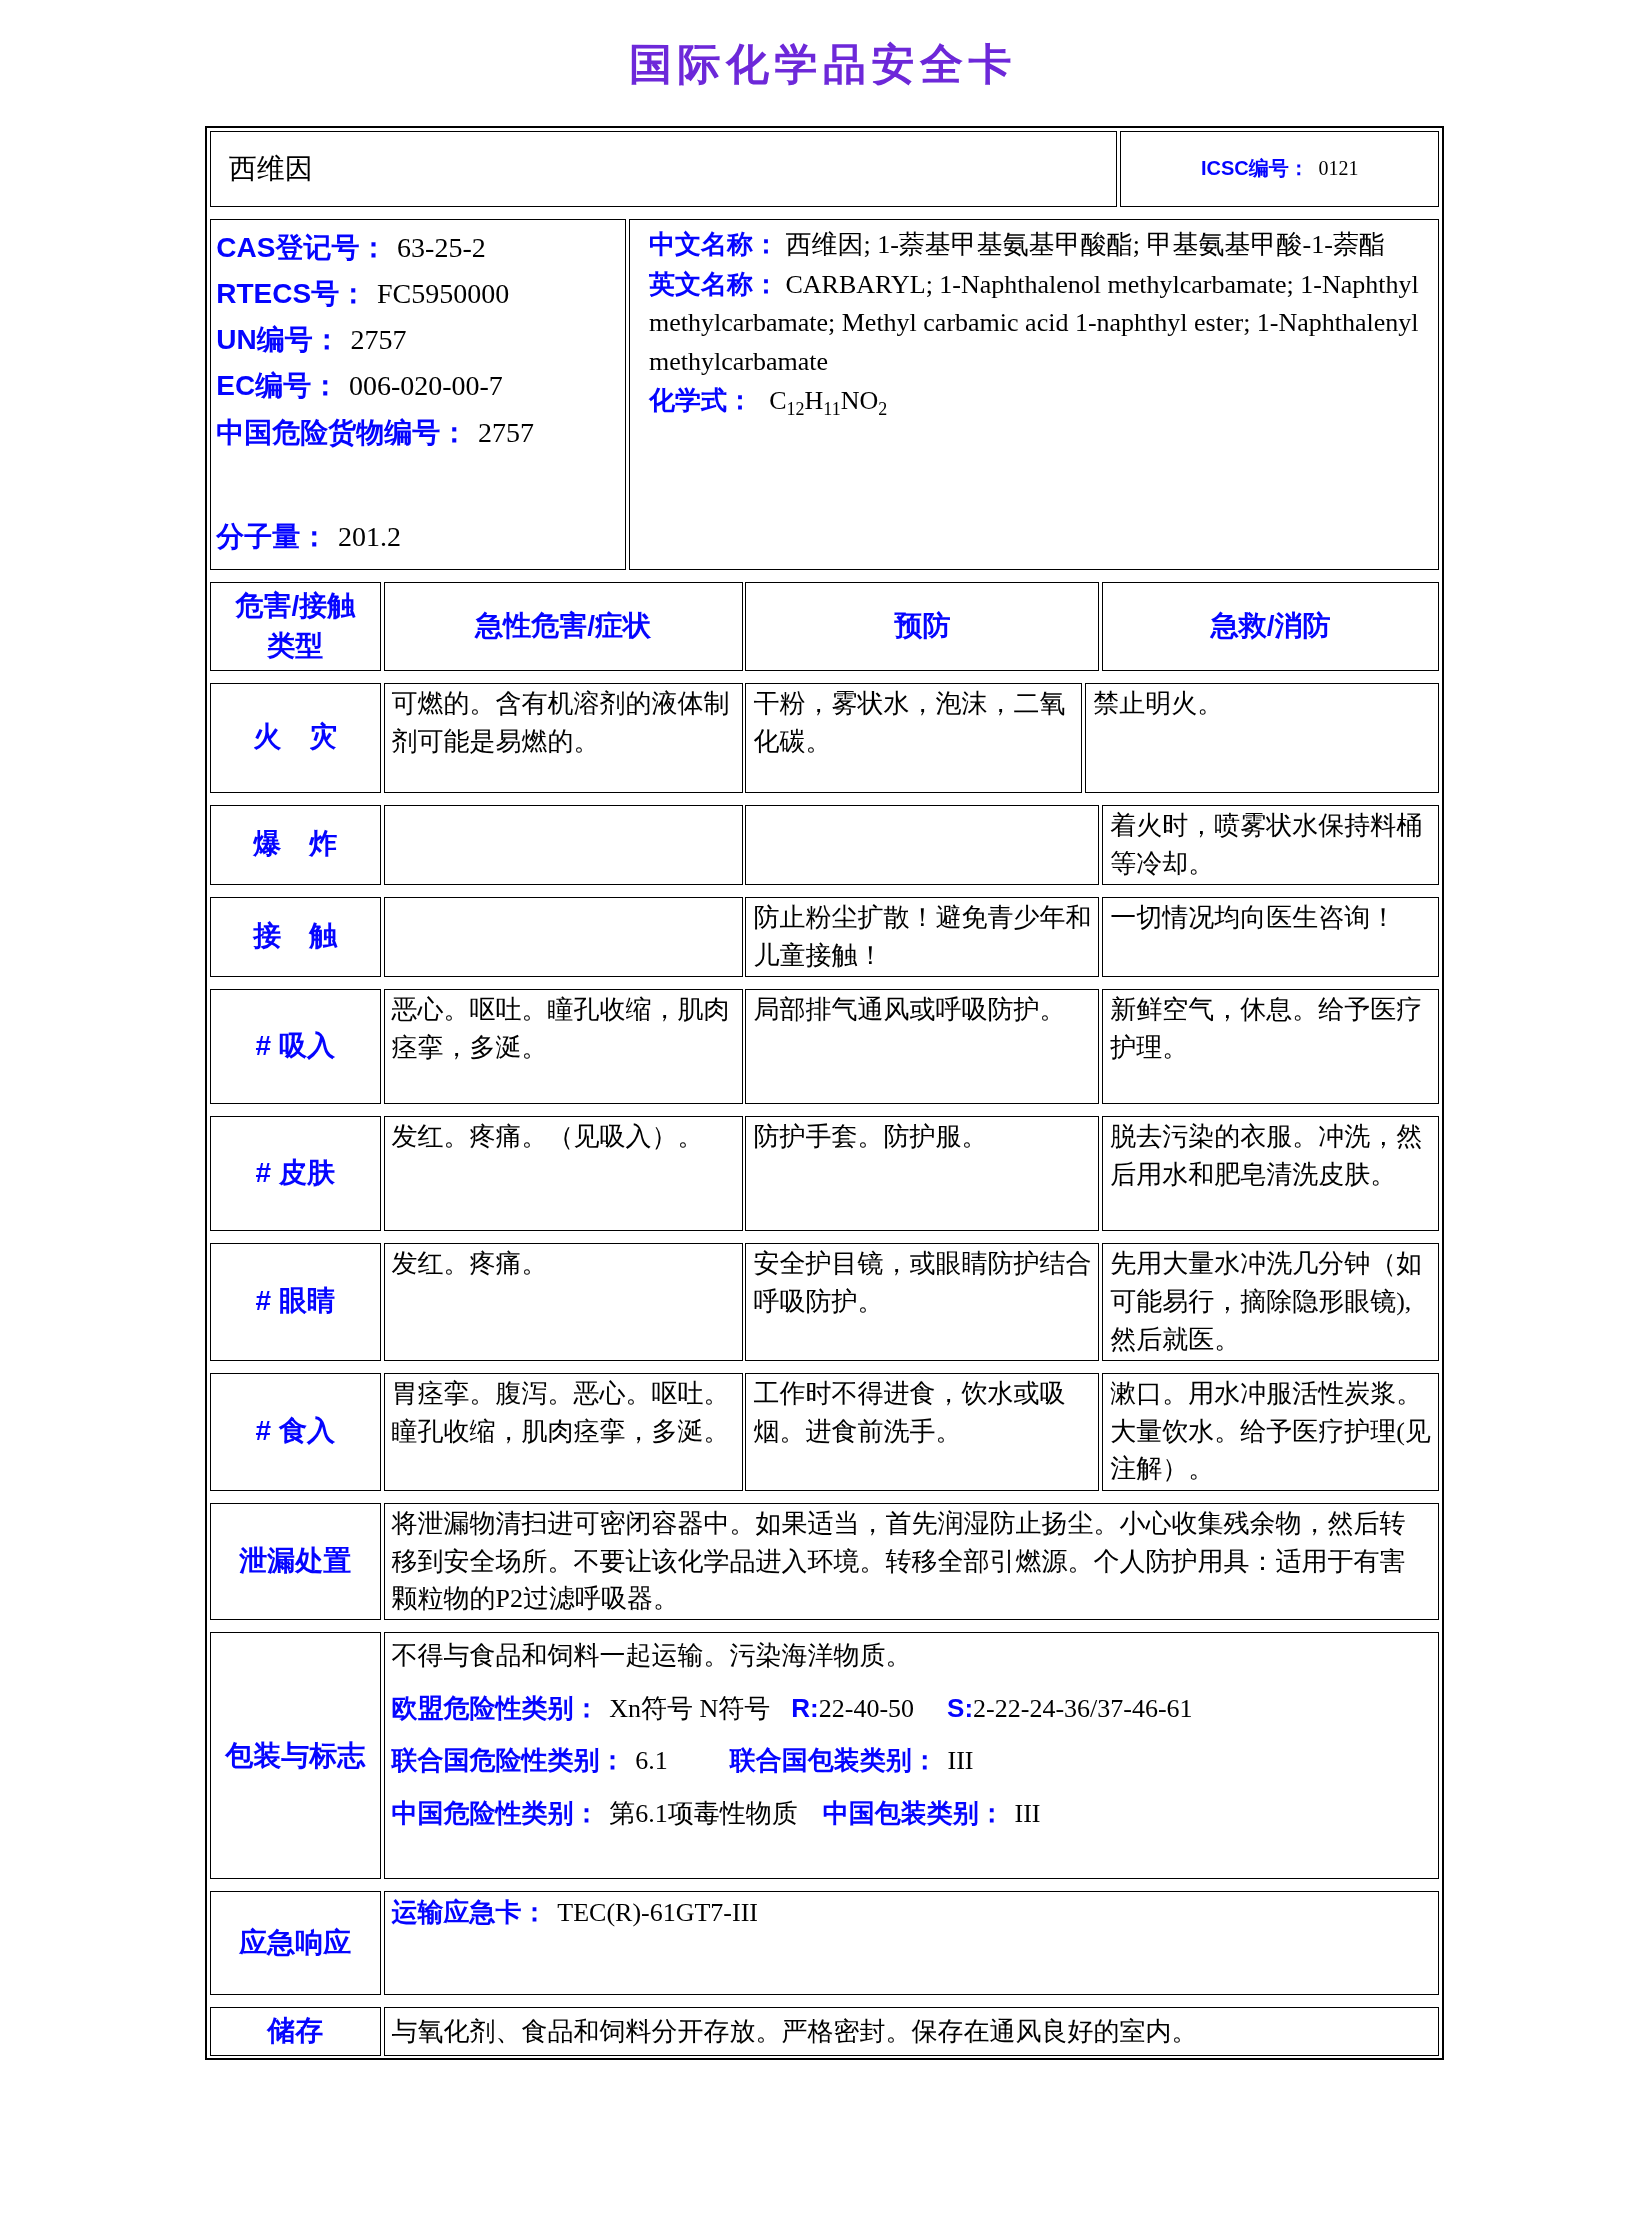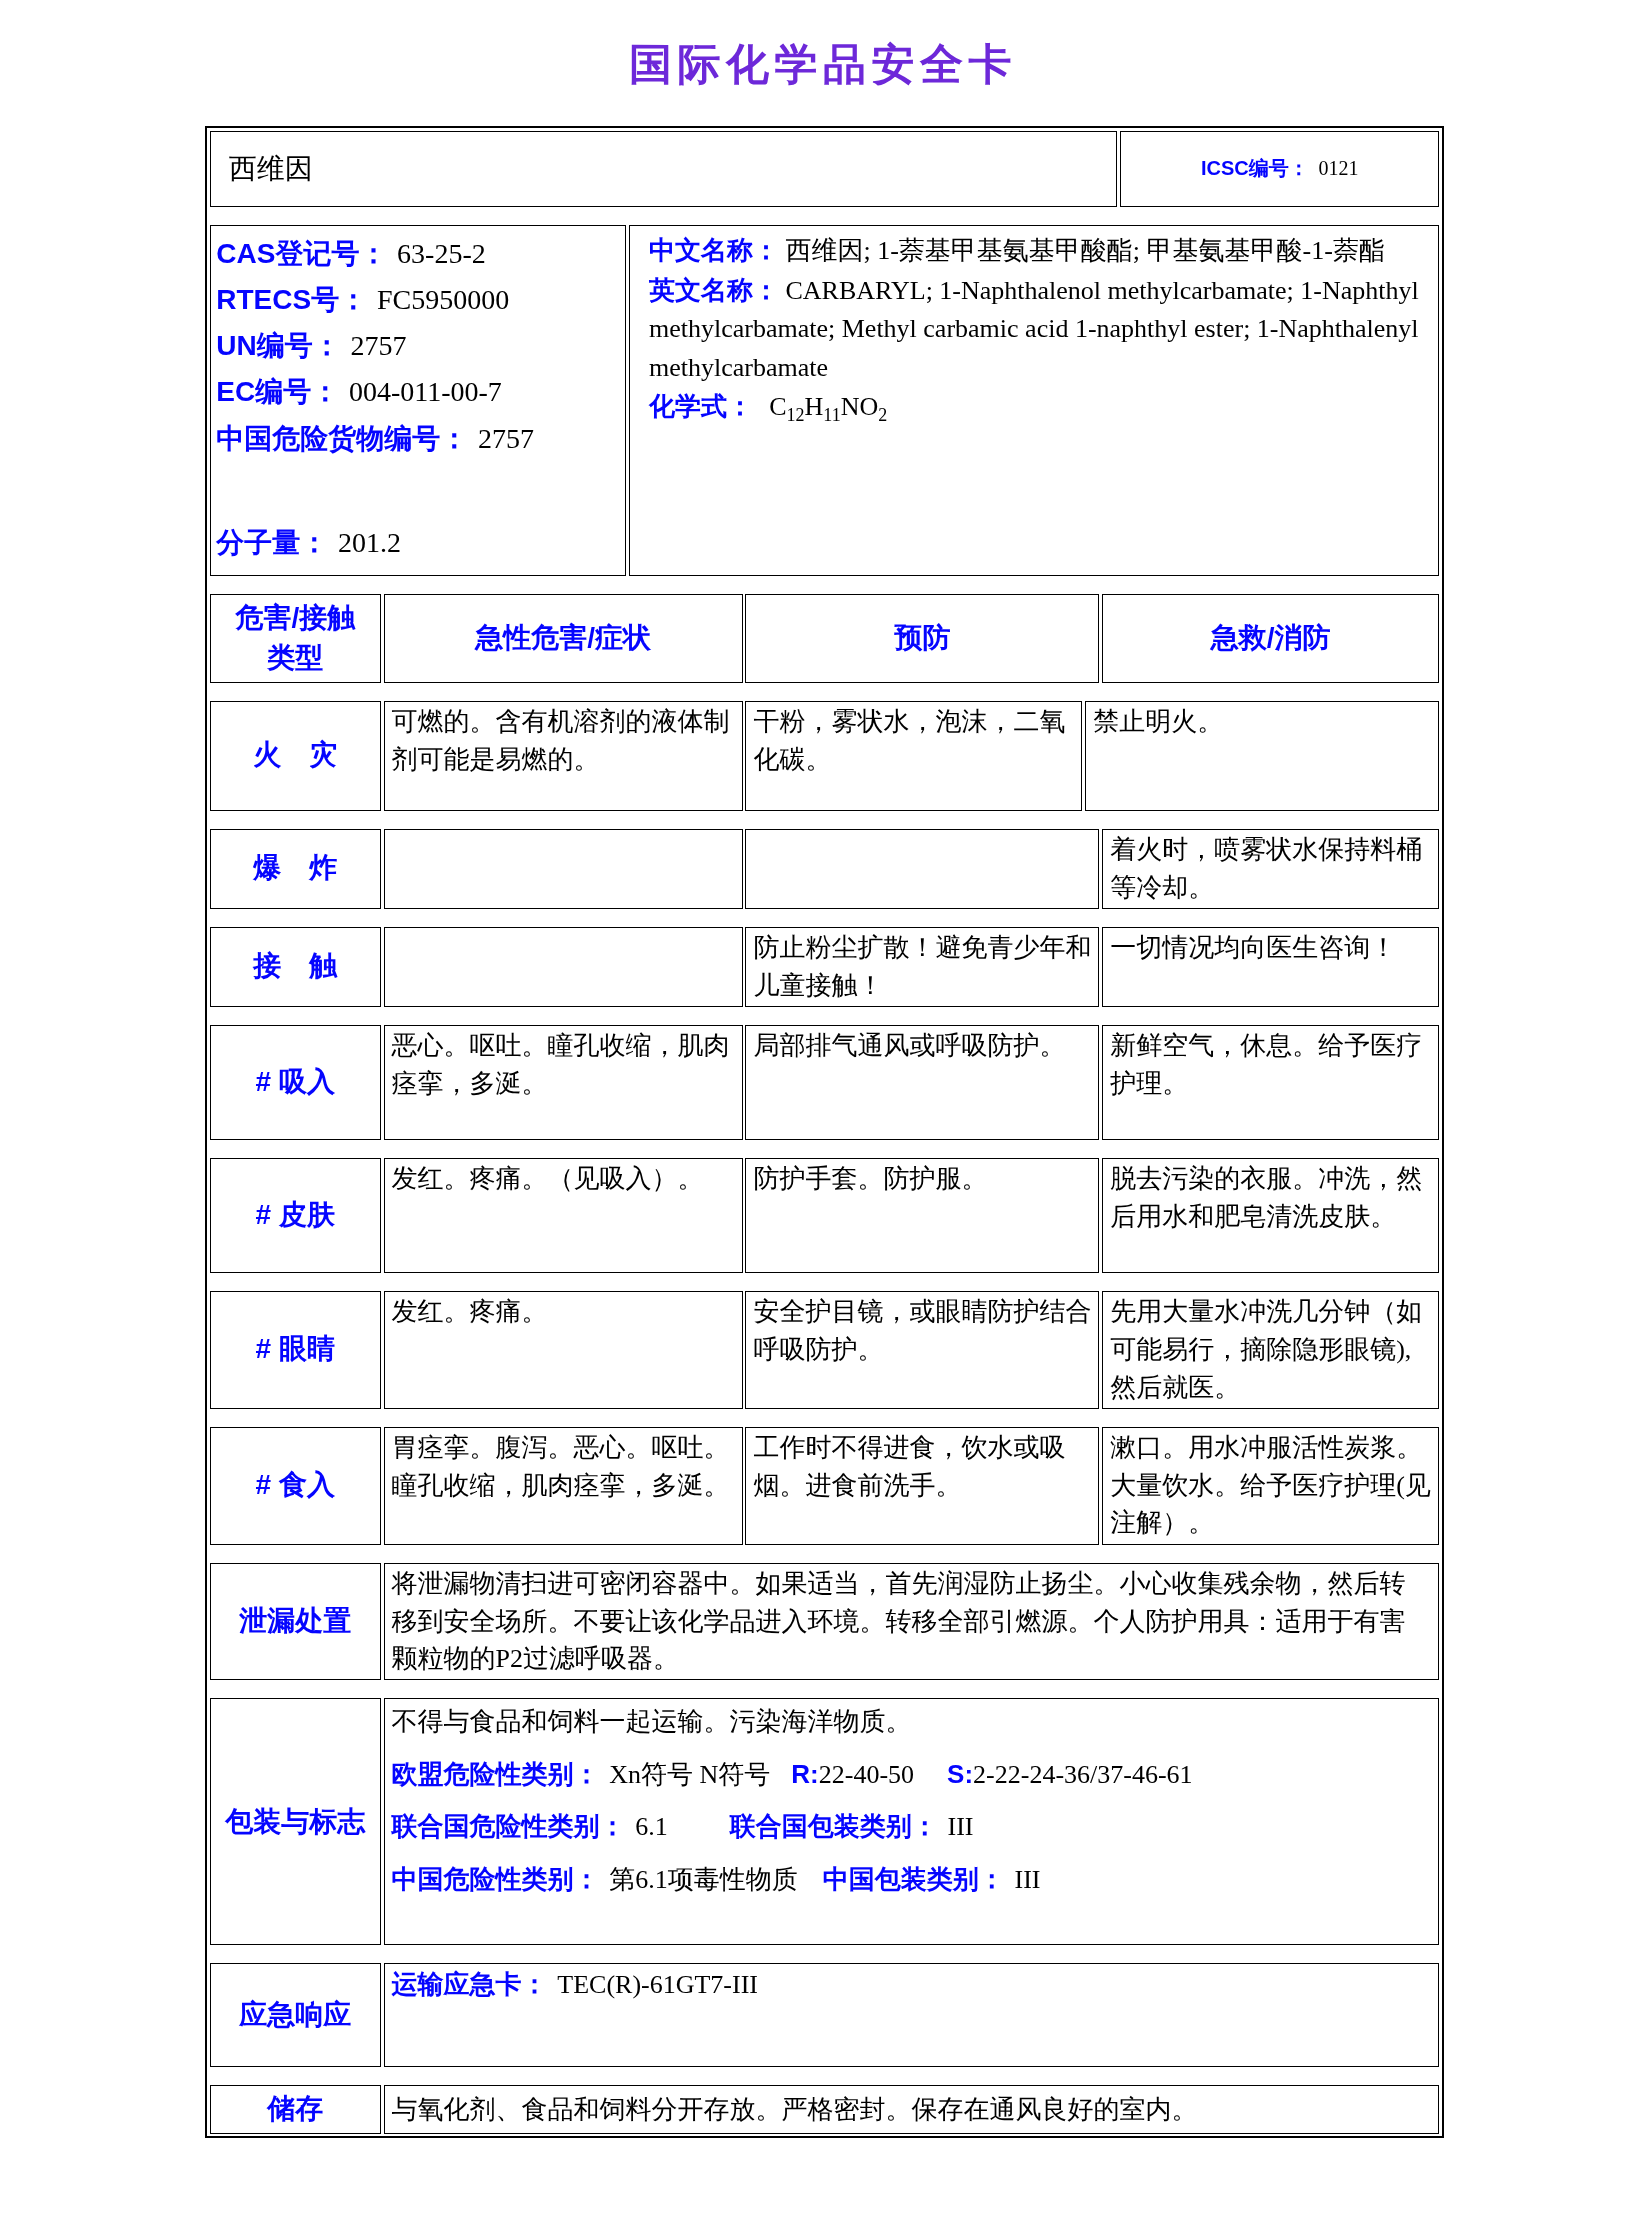--- a/index.html
+++ b/index.html
@@ -10,21 +10,21 @@
     position: relative;
   }
   .title {
     margin: 36px 0 0 0; text-align: center;
     font-family: "Liberation Sans", "DejaVu Sans", sans-serif;
     font-weight: bold; font-size: 43px; color: #6d28d9; letter-spacing: 5.5px;
   }
   .frame {
     margin: 32px 0 0 205px; width: 1239px;
     border: 2.8px solid #000; padding: 2.8px;
-    display: flex; flex-direction: column; gap: 18px;
+    display: flex; flex-direction: column; gap: 12px;
     background: #fff;
   }
   .row { display: flex; gap: 2.8px; }
   .cell {
     border: 1.4px solid #000; padding: 1.4px 7px;
     font-size: 26px; line-height: 1.45; overflow: hidden; background: #fff;
   }
   .blue {
     color: #0505ff; font-weight: bold;
     font-family: "Liberation Sans", "DejaVu Sans", sans-serif;
@@ -100,21 +100,21 @@
       <div class="id-line">
         <span class="blue">CAS登记号：</span><span class="val">63-25-2</span>
       </div>
       <div class="id-line">
         <span class="blue">RTECS号：</span><span class="val">FC5950000</span>
       </div>
       <div class="id-line">
         <span class="blue">UN编号：</span><span class="val">2757</span>
       </div>
       <div class="id-line">
-        <span class="blue">EC编号：</span><span class="val">004-011-00-7</span>
+        <span class="blue">EC编号：</span><span class="val">006-020-00-7</span>
       </div>
       <div class="id-line">
         <span class="blue">中国危险货物编号：</span><span class="val">2757</span>
       </div>
       <div class="id-line id-mt">
         <span class="blue">分子量：</span><span class="val">201.2</span>
       </div>
     </div>
     <div class="cell w-names">
       <p class="p-zh">

